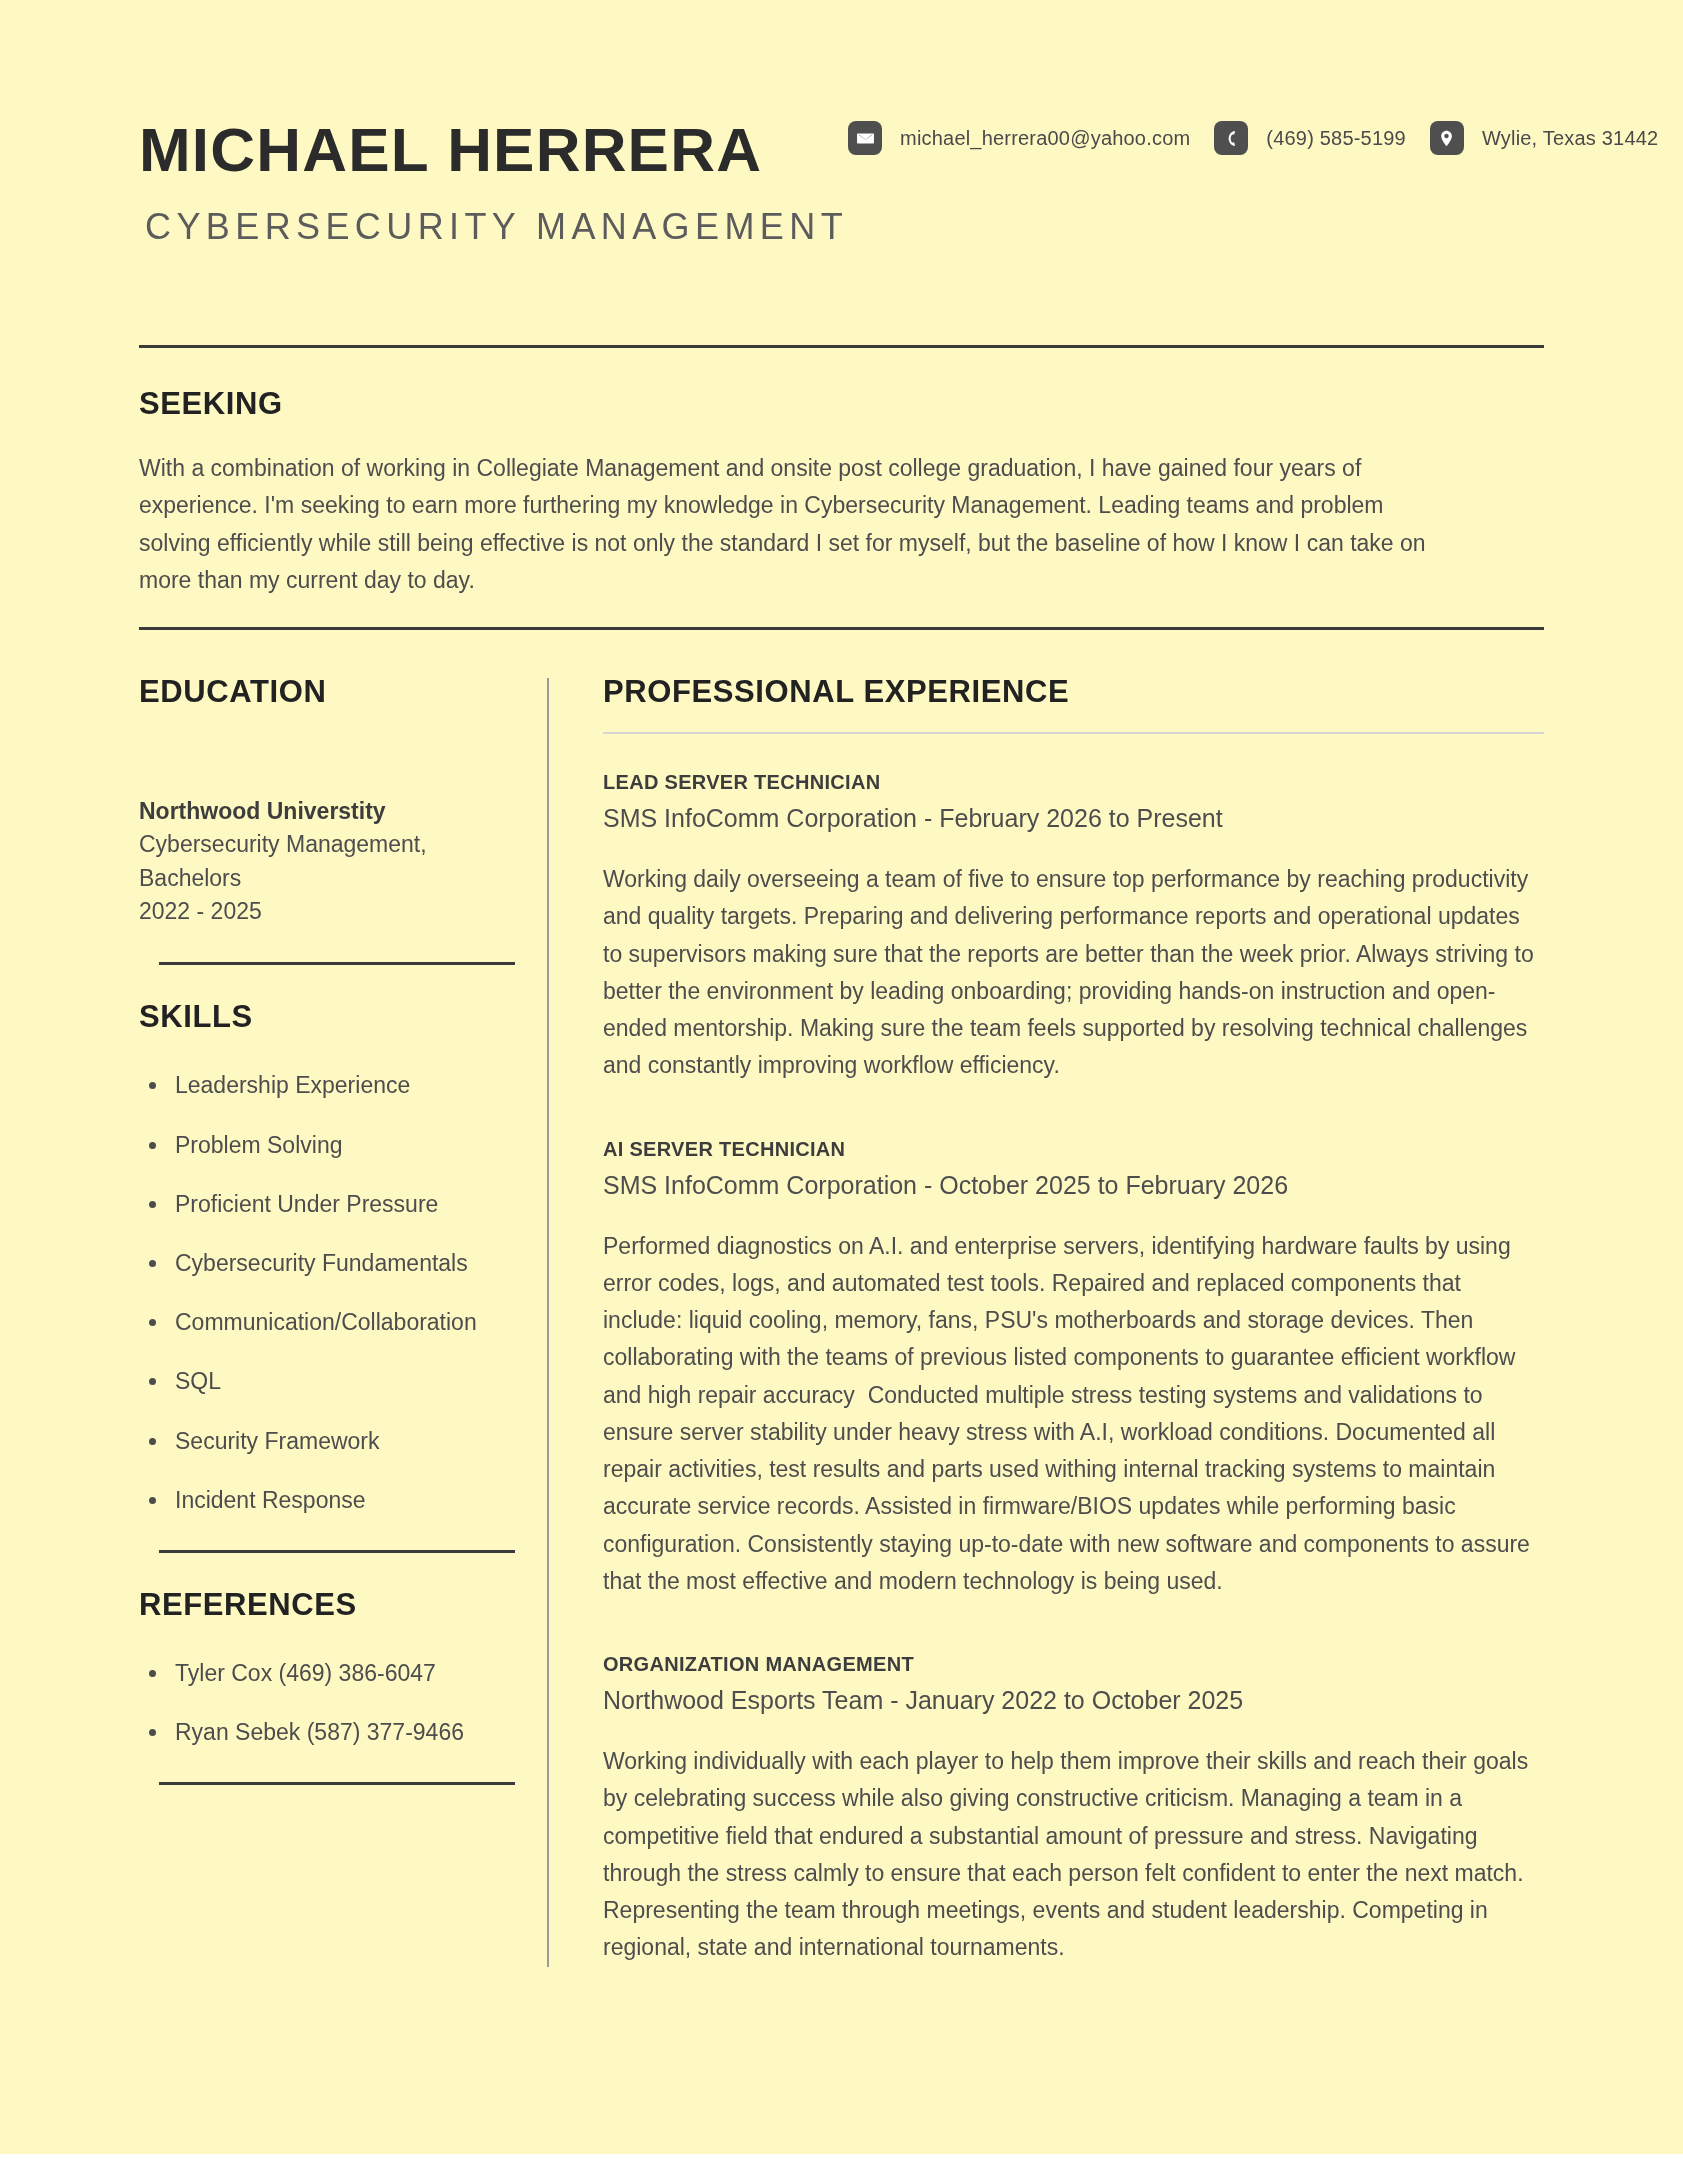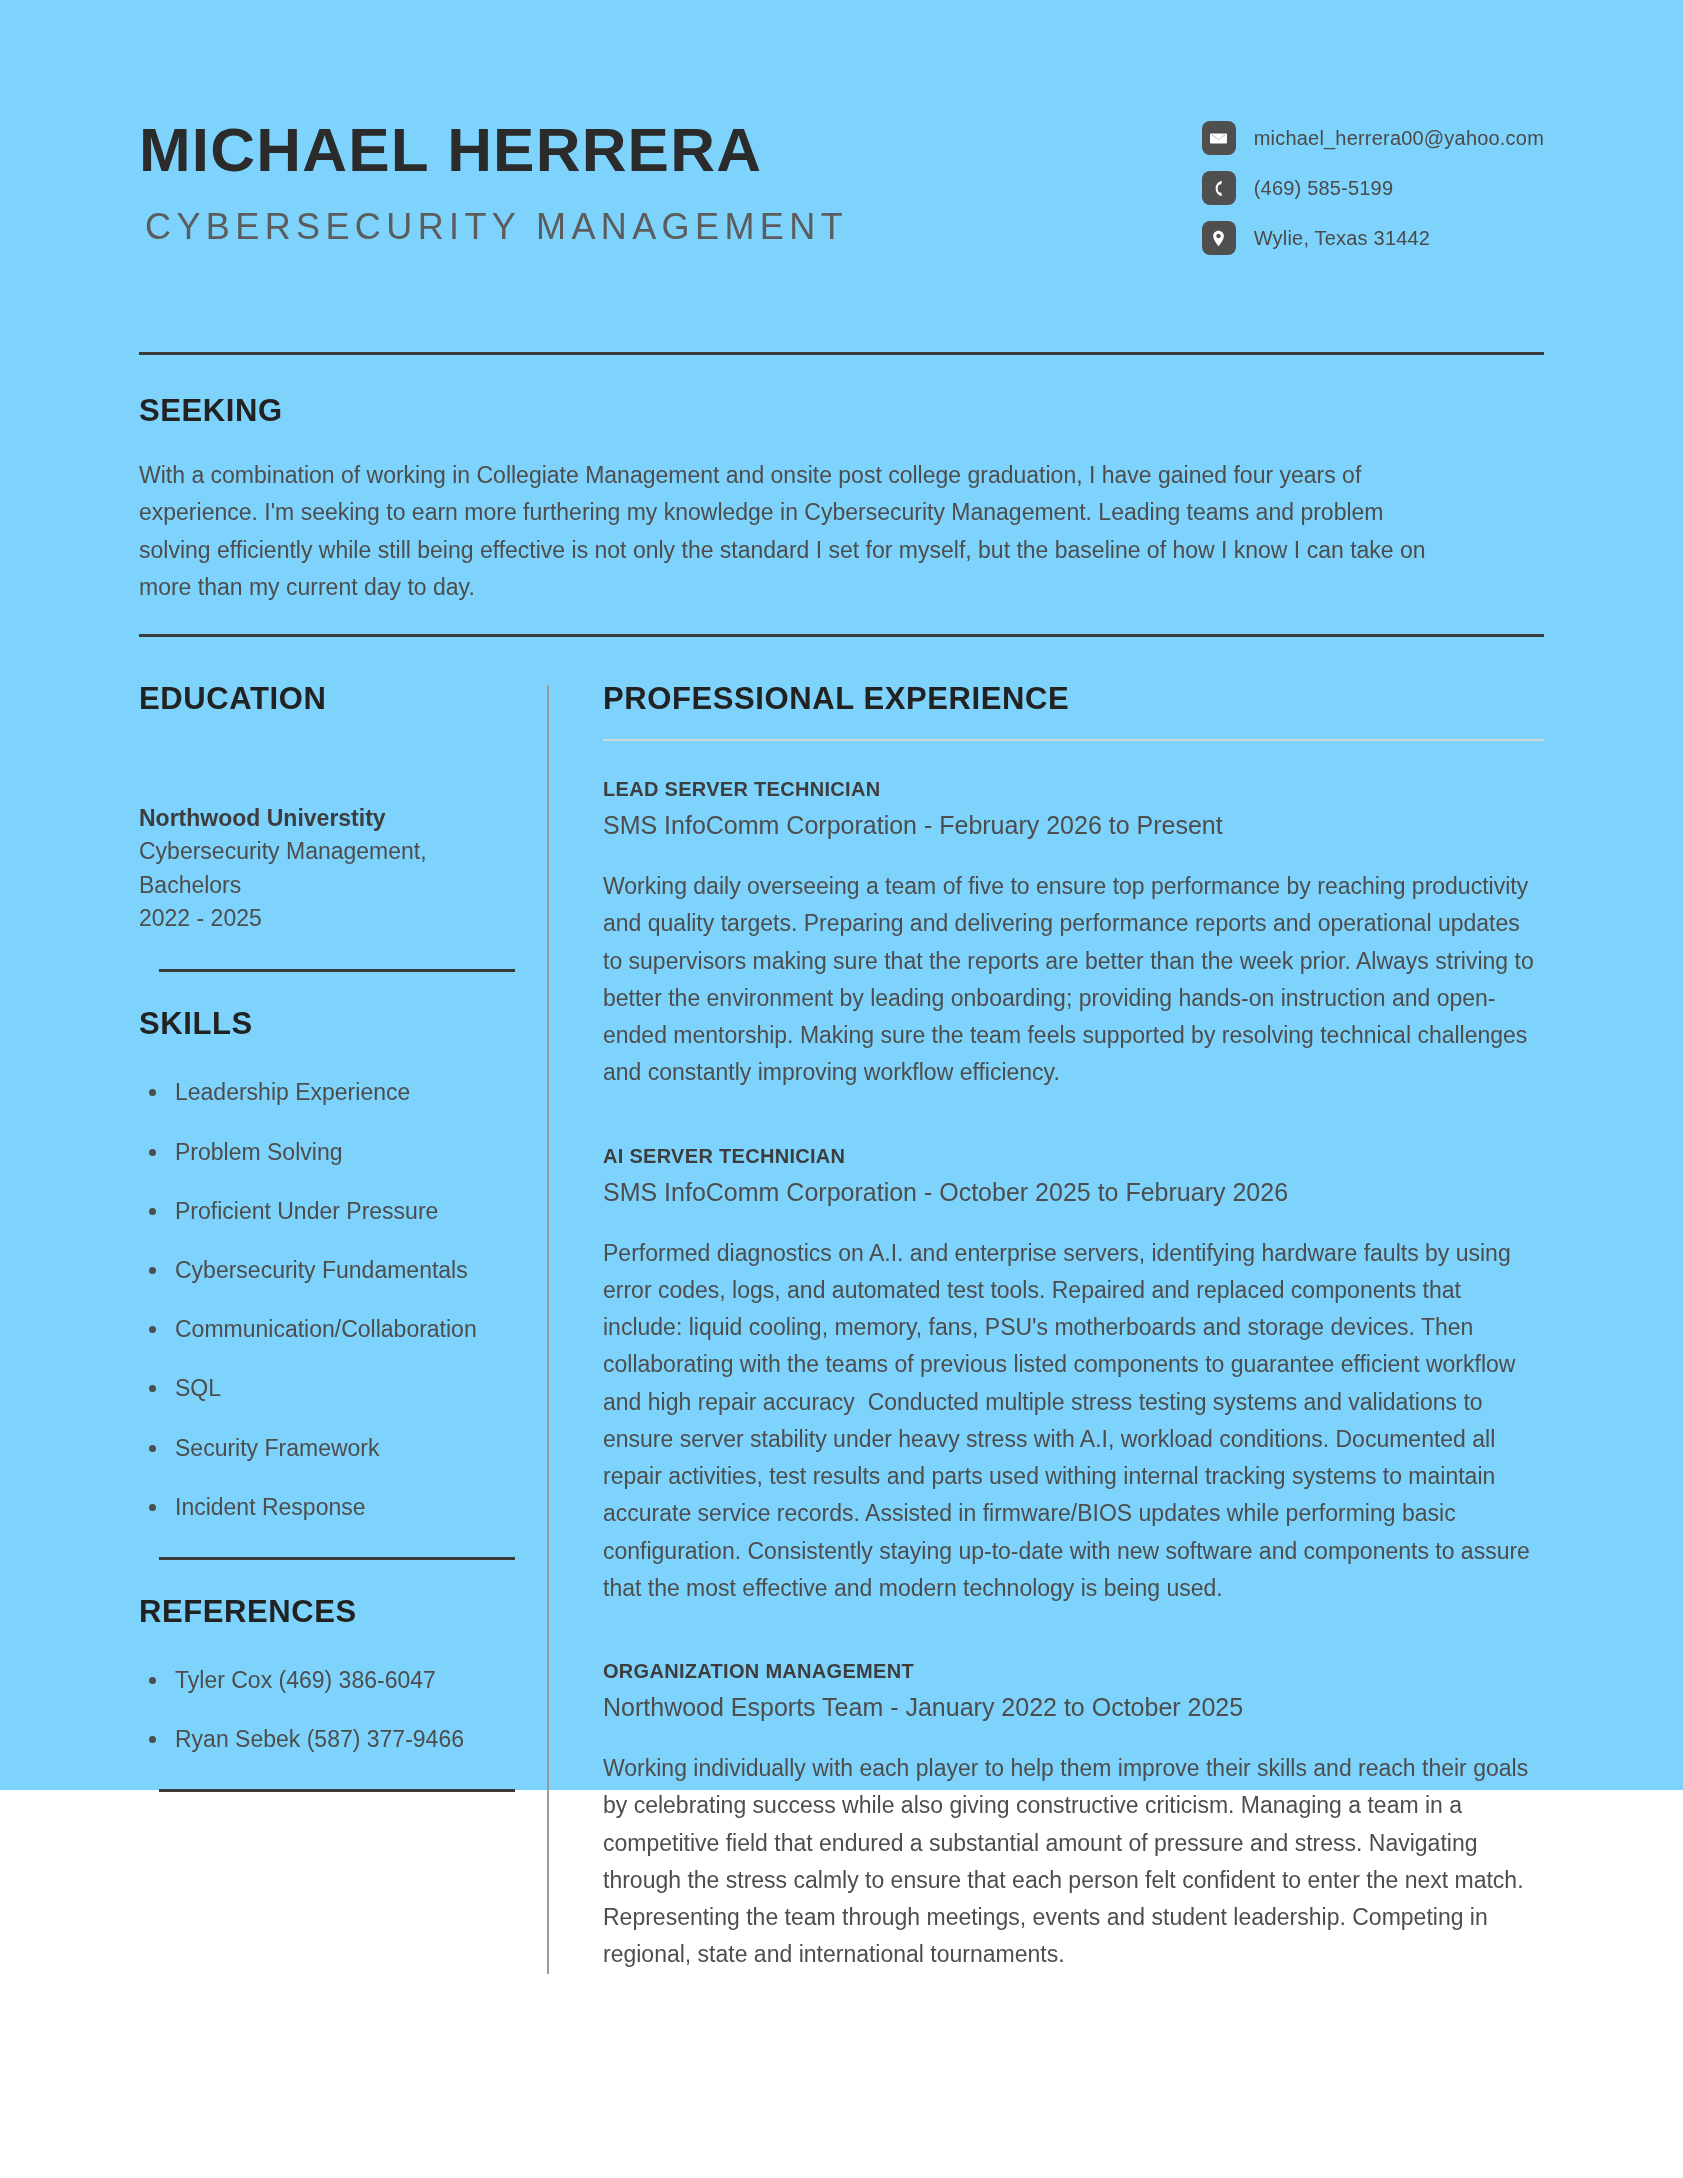--- a/index.html
+++ b/index.html
@@ -10,22 +10,22 @@
   body {
     width: 1683px;
     height: 2178px;
     font-family: "Liberation Sans", sans-serif;
     color: #4a4a4a;
     -webkit-font-smoothing: antialiased;
   }
   .page {
     position: relative;
     width: 1683px;
-    height: 1790px;
-    background: #7dd3fc;
+    height: 2154px;
+    background: #fef9c3;
     box-sizing: border-box;
     padding: 0 139px;
   }
 
   
   .header {
     display: flex;
     align-items: flex-start;
     justify-content: space-between;
     padding-top: 99px;
@@ -45,22 +45,21 @@
     font-weight: 400;
     letter-spacing: 5.4px;
     color: #5c5c5c;
     margin: 24px 0 0 6px;
     white-space: nowrap;
   }
 
   .contact {
     padding-top: 22px;
     display: flex;
-    flex-direction: column;
-    gap: 16px;
+    gap: 24px;
     align-items: flex-start;
   }
   .contact-row {
     display: flex;
     align-items: center;
     gap: 18px;
   }
   .cicon {
     width: 34px;
     height: 34px;

